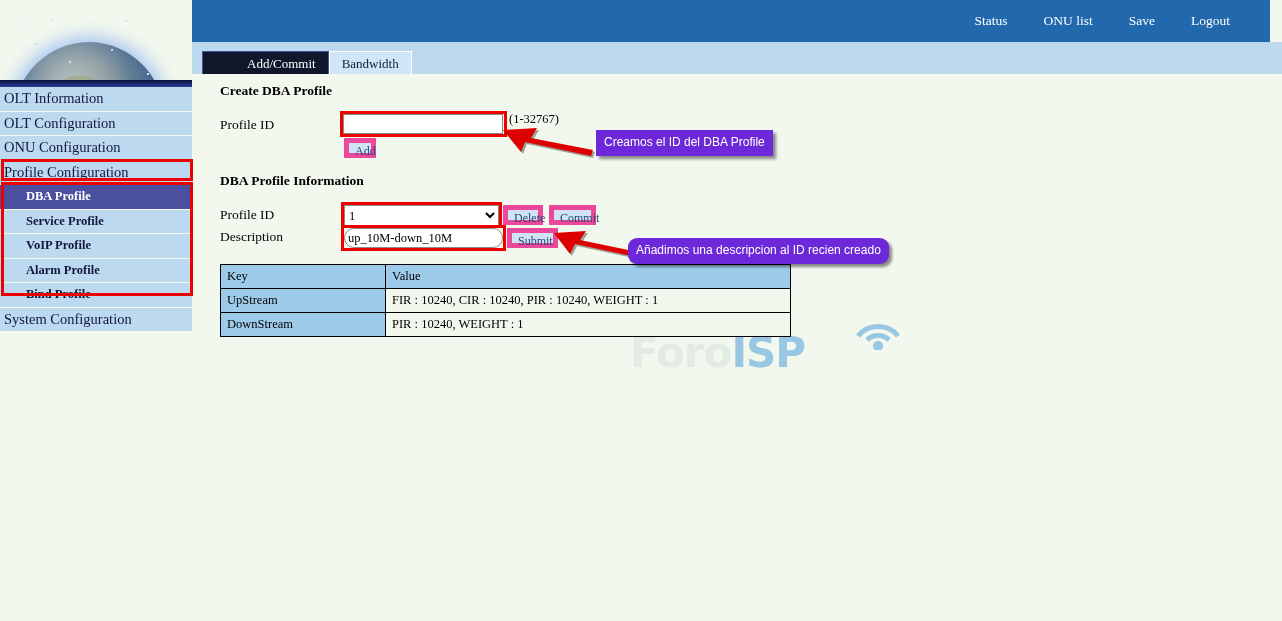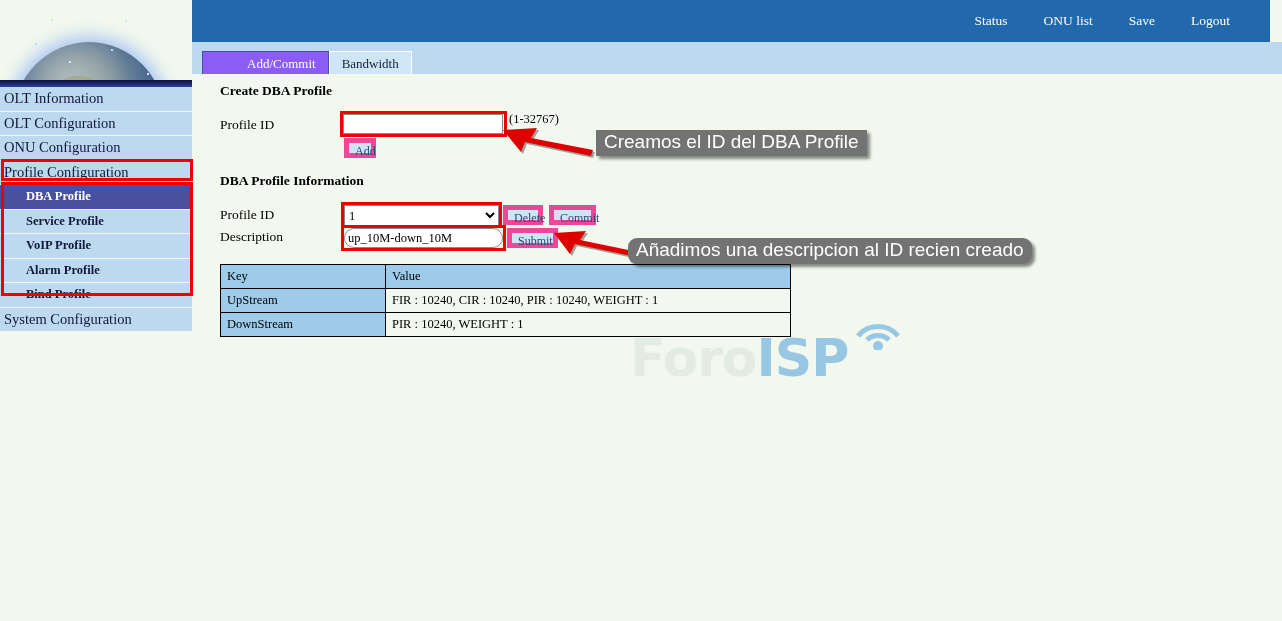--- a/index.html
+++ b/index.html
@@ -108,21 +108,21 @@
   #tabs {
     position: absolute; left: 10px; top: 9px; display: flex; align-items: flex-end;
   }
   .tab {
     height: 23px; line-height: 23px; padding: 0 12px;
     font-size: 13px; cursor: pointer; white-space: nowrap;
     background: #cfe6f7; color: #17203f;
     border: 1px solid #ffffff; border-bottom: none;
     font-family: "Liberation Serif", serif;
   }
-  .tab.active { background: #8b5cf6; color: #ffffff; border-color: #4a4fa0; padding-left: 44px; }
+  .tab.active { background: #0f172a; color: #ffffff; border-color: #4a4fa0; padding-left: 44px; }
 
   .section-title {
     position: absolute; font-weight: bold; font-size: 13.5px; color: #000;
     font-family: "Liberation Serif", serif;
   }
   .fld-label {
     position: absolute; font-size: 13.5px; color: #000;
     font-family: "Liberation Serif", serif;
   }
   .hint {
@@ -168,36 +168,36 @@
   #dbatable td.valcol { background: #f2f8ed; }
 
   
   #watermark {
     position: absolute; left: 438px; top: 268px;
     width: 350px; height: 95px; z-index: 3; pointer-events: none;
     user-select: none;
   }
   #watermark .wm-text {
     position: absolute; left: 0; top: 18px;
-    font-size: 52px; font-weight: bold; letter-spacing: -1px;
+    font-size: 42px; font-weight: bold; letter-spacing: -1px;
     font-family: "DejaVu Sans", sans-serif;
     white-space: nowrap;
   }
   #watermark .wm-foro { color: rgba(225,235,225,0.95); }
   #watermark .wm-isp  { color: rgba(135,190,225,0.85); }
   #watermark .wm-wifi {
     position: absolute; left: 218px; top: 0px; width: 60px; height: 40px;
   }
 
   
   .callout {
     position: absolute; z-index: 60;
-    background: #737373; color: #ffffff;
+    background: #6d28d9; color: #ffffff;
     font-family: "Liberation Sans", sans-serif;
-    font-size: 19px; line-height: 24px;
+    font-size: 12px; line-height: 24px;
     padding: 0 8px; height: 26px; white-space: nowrap;
     box-shadow: 3px 3px 3px rgba(0,0,0,0.45);
   }
   .arrow { position: absolute; z-index: 55; pointer-events: none; }
 </style>
 </head>
 <body>
 
 <div id="sidebar">
   <div id="banner">

